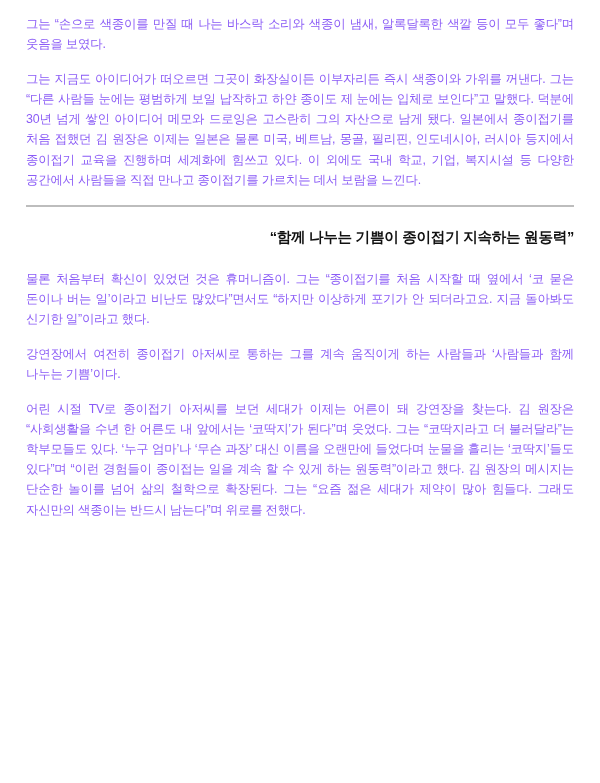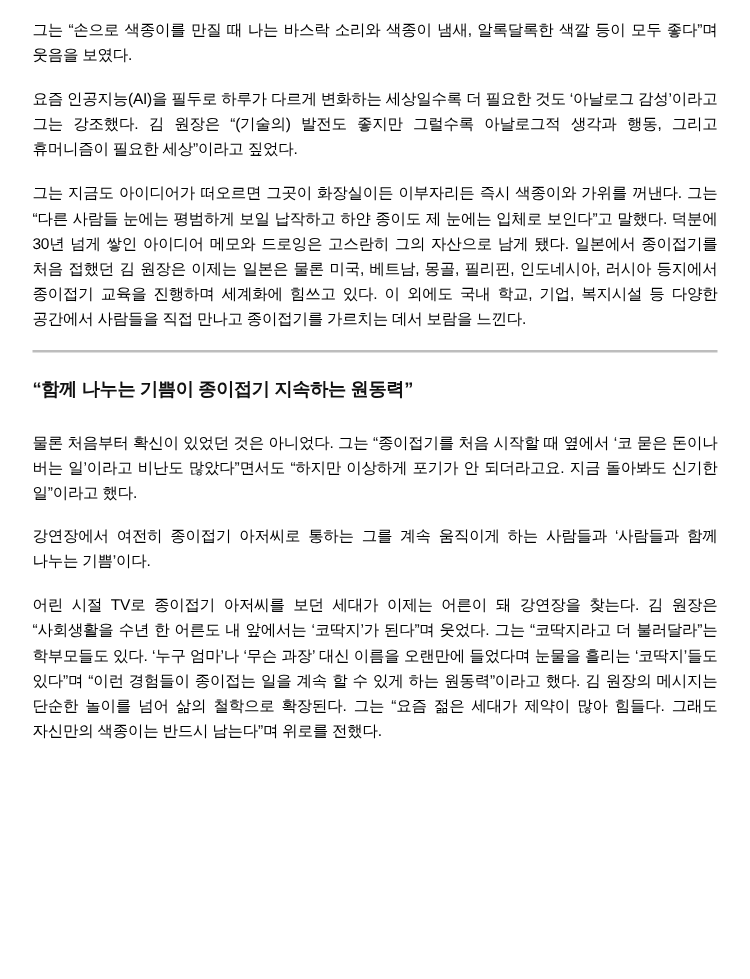--- a/index.html
+++ b/index.html
@@ -18,51 +18,50 @@
     box-sizing: border-box;
     padding: 14px 26px 10px 26px;
     background: #ffffff;
   }
   .para {
     font-size: 12.4px;
     line-height: 1.62;
     letter-spacing: -0.2px;
     text-align: justify;
     margin: 0 0 15px 0;
-    color: #000000;
+    color: #8b5cf6;
     word-break: keep-all;
   }
   .para:last-child {
     margin-bottom: 0;
   }
   .divider {
     border: 0;
     border-top: 2px solid #bdbdbd;
     margin: 14px 0 20px 0;
   }
   .subhead {
     font-size: 14.6px;
     font-weight: bold;
-    text-align: left;
+    text-align: right;
     letter-spacing: -0.3px;
     margin: 0 0 20px 0;
     color: #111111;
     line-height: 1.5;
   }
 </style>
 </head>
 <body>
 
 <div class="page">
 
   <p class="para">그는 “손으로 색종이를 만질 때 나는 바스락 소리와 색종이 냄새, 알록달록한 색깔 등이 모두 좋다”며 웃음을 보였다.</p>
-  <p class="para">요즘 인공지능(AI)을 필두로 하루가 다르게 변화하는 세상일수록 더 필요한 것도 ‘아날로그 감성’이라고 그는 강조했다. 김 원장은 “(기술의) 발전도 좋지만 그럴수록 아날로그적 생각과 행동, 그리고 휴머니즘이 필요한 세상”이라고 짚었다.</p>
   <p class="para">그는 지금도 아이디어가 떠오르면 그곳이 화장실이든 이부자리든 즉시 색종이와 가위를 꺼낸다. 그는 “다른 사람들 눈에는 평범하게 보일 납작하고 하얀 종이도 제 눈에는 입체로 보인다”고 말했다. 덕분에 30년 넘게 쌓인 아이디어 메모와 드로잉은 고스란히 그의 자산으로 남게 됐다. 일본에서 종이접기를 처음 접했던 김 원장은 이제는 일본은 물론 미국, 베트남, 몽골, 필리핀, 인도네시아, 러시아 등지에서 종이접기 교육을 진행하며 세계화에 힘쓰고 있다. 이 외에도 국내 학교, 기업, 복지시설 등 다양한 공간에서 사람들을 직접 만나고 종이접기를 가르치는 데서 보람을 느낀다.</p>
 
   <hr class="divider">
 
   <h2 class="subhead">“함께 나누는 기쁨이 종이접기 지속하는 원동력”</h2>
 
-  <p class="para">물론 처음부터 확신이 있었던 것은 아니었다. 그는 “종이접기를 처음 시작할 때 옆에서 ‘코 묻은 돈이나 버는 일’이라고 비난도 많았다”면서도 “하지만 이상하게 포기가 안 되더라고요. 지금 돌아봐도 신기한 일”이라고 했다.</p>
+  <p class="para">물론 처음부터 확신이 있었던 것은 휴머니즘이. 그는 “종이접기를 처음 시작할 때 옆에서 ‘코 묻은 돈이나 버는 일’이라고 비난도 많았다”면서도 “하지만 이상하게 포기가 안 되더라고요. 지금 돌아봐도 신기한 일”이라고 했다.</p>
   <p class="para">강연장에서 여전히 종이접기 아저씨로 통하는 그를 계속 움직이게 하는 사람들과 ‘사람들과 함께 나누는 기쁨’이다.</p>
   <p class="para">어린 시절 TV로 종이접기 아저씨를 보던 세대가 이제는 어른이 돼 강연장을 찾는다. 김 원장은 “사회생활을 수년 한 어른도 내 앞에서는 ‘코딱지’가 된다”며 웃었다. 그는 “코딱지라고 더 불러달라”는 학부모들도 있다. ‘누구 엄마’나 ‘무슨 과장’ 대신 이름을 오랜만에 들었다며 눈물을 흘리는 ‘코딱지’들도 있다”며 “이런 경험들이 종이접는 일을 계속 할 수 있게 하는 원동력”이라고 했다. 김 원장의 메시지는 단순한 놀이를 넘어 삶의 철학으로 확장된다. 그는 “요즘 젊은 세대가 제약이 많아 힘들다. 그래도 자신만의 색종이는 반드시 남는다”며 위로를 전했다.</p>
 
 </div>
 
 </body></html>

